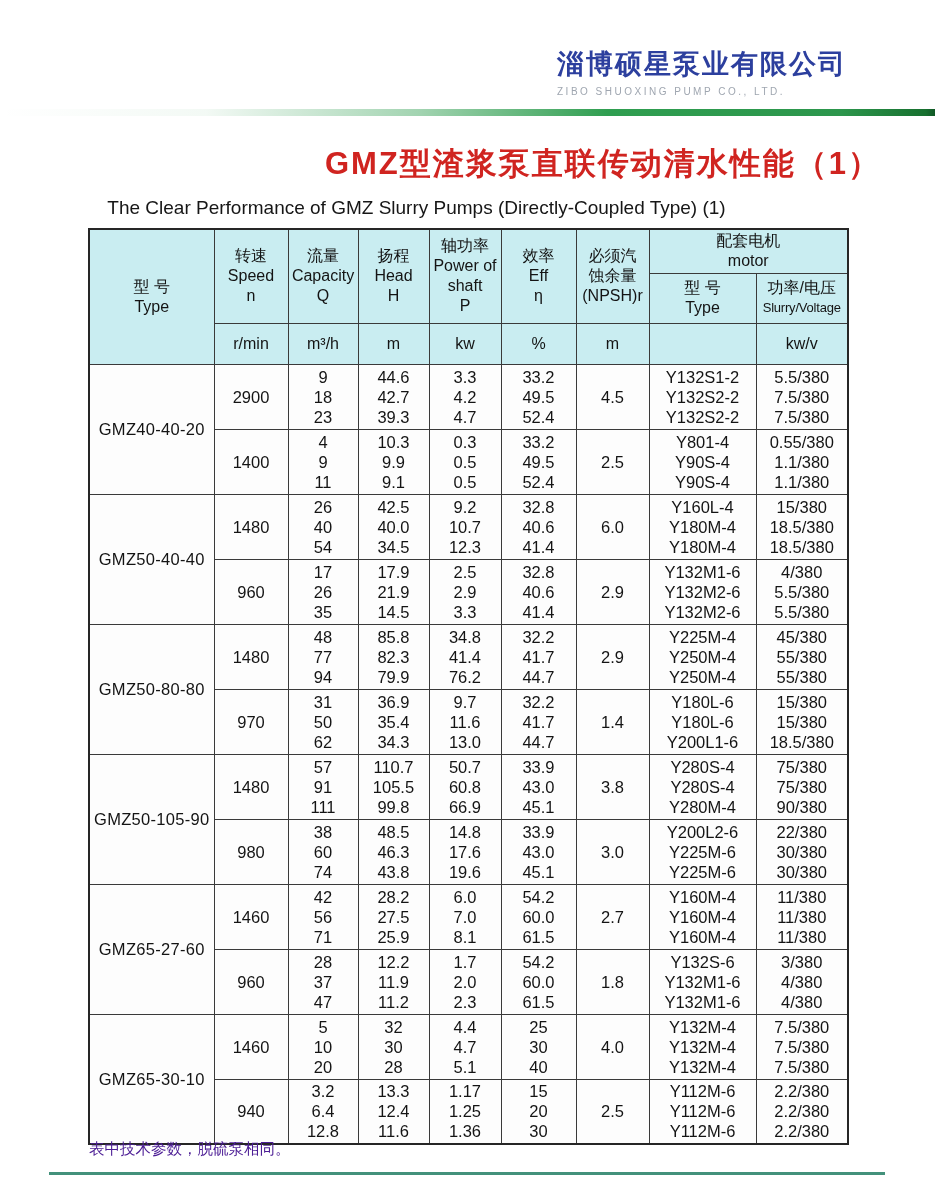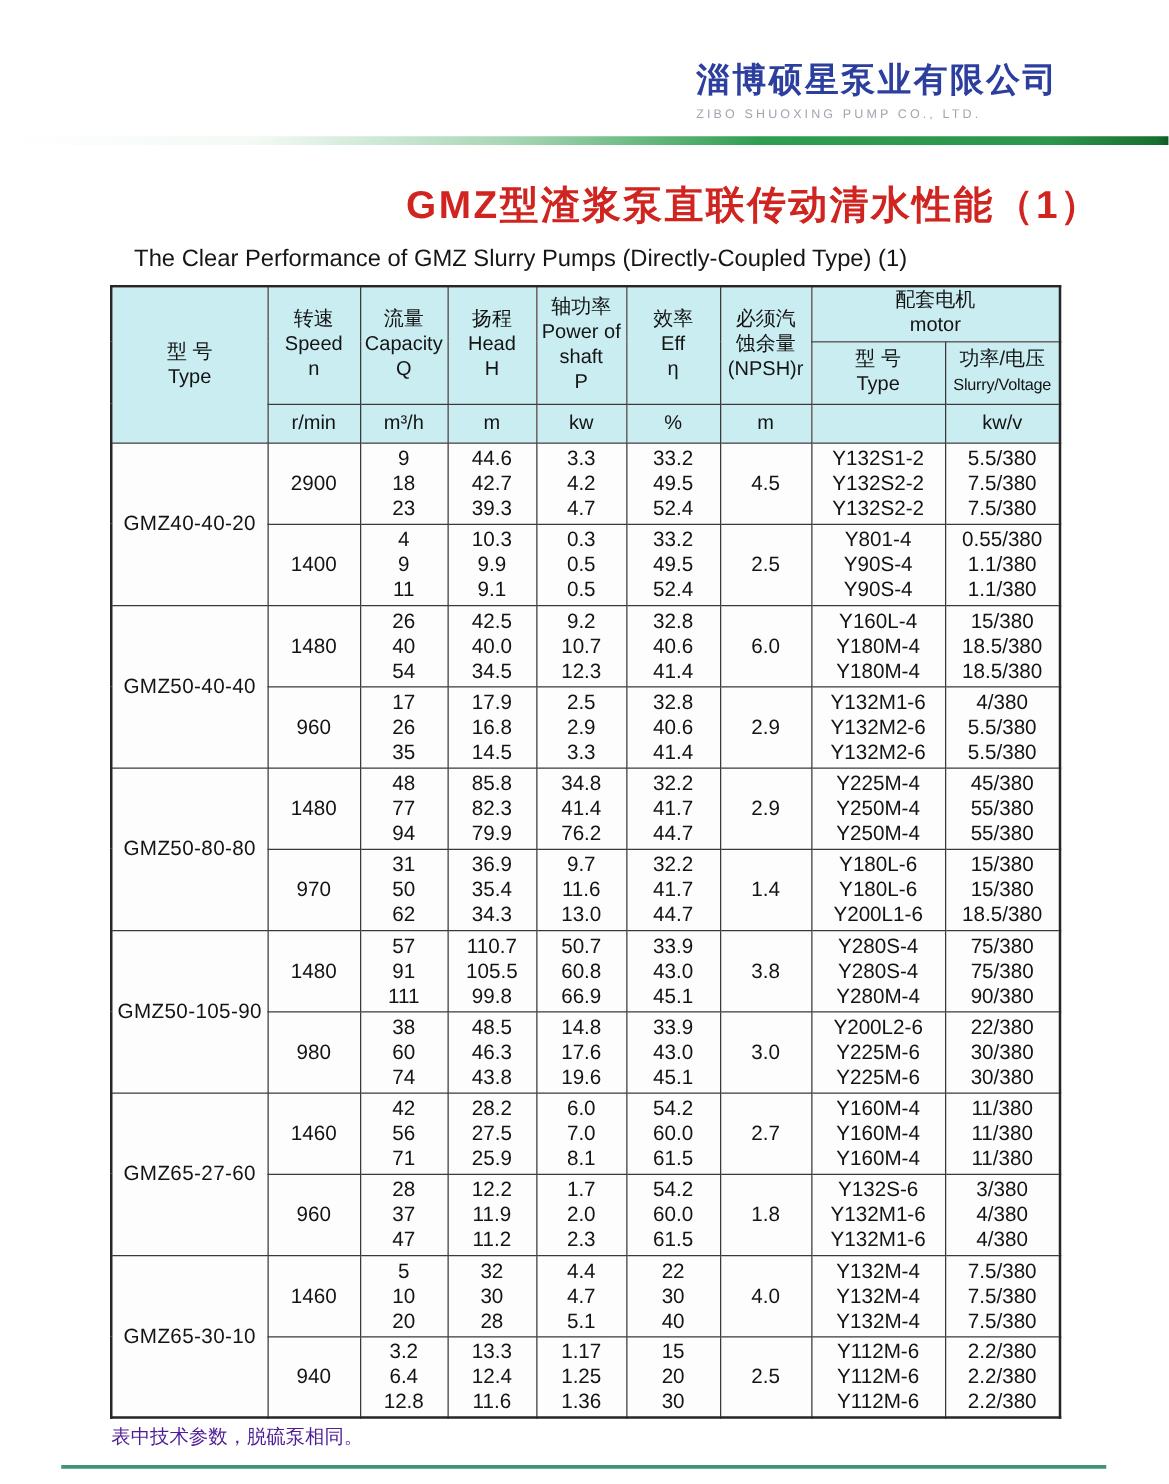--- a/index.html
+++ b/index.html
@@ -28,21 +28,21 @@
     table-layout:fixed; background:#fefefe; border:2px solid #262626;
   }
   .perf th, .perf td {
     border:1.5px solid #3a3a3a; text-align:center; vertical-align:middle;
     padding:0; overflow:hidden;
   }
   .perf thead th { background:#c9edf1; font-weight:400; font-size:16px;
     line-height:20px; color:#141414; }
   tr.hrow1 { height:44px; }
   tr.hrow2 { height:50px; }
-  tr.units { height:31px; }
+  tr.units { height:41px; }
   th.compact div:nth-child(2) { font-size:13px; letter-spacing:-0.2px; }
   .perf tbody tr { height:65px; }
   .perf tbody td { font-size:16.5px; line-height:20px; color:#141414; background:#fdfdfd; }
   td.type { font-size:17px; letter-spacing:0.3px; }
   .lines div { line-height:20px; }
   
   .note { position:absolute; top:1139px; left:89px; font-size:15.5px; color:#4c1d95; }
   .rule-bottom { position:absolute; top:1172px; left:49px; width:836px; height:3px; background:#43917b; }
 </style>
 </head>
@@ -243,21 +243,21 @@
       </tr>
       <tr>
         <td>960</td>
         <td class="lines">
             <div>17</div>
             <div>26</div>
             <div>35</div>
           </td>
         <td class="lines">
             <div>17.9</div>
-            <div>16.8</div>
+            <div>21.9</div>
             <div>14.5</div>
           </td>
         <td class="lines">
             <div>2.5</div>
             <div>2.9</div>
             <div>3.3</div>
           </td>
         <td class="lines">
             <div>32.8</div>
             <div>40.6</div>
@@ -498,21 +498,21 @@
             <div>32</div>
             <div>30</div>
             <div>28</div>
           </td>
         <td class="lines">
             <div>4.4</div>
             <div>4.7</div>
             <div>5.1</div>
           </td>
         <td class="lines">
-            <div>22</div>
+            <div>25</div>
             <div>30</div>
             <div>40</div>
           </td>
         <td>4.0</td>
         <td class="lines">
             <div>Y132M-4</div>
             <div>Y132M-4</div>
             <div>Y132M-4</div>
           </td>
         <td class="lines">

